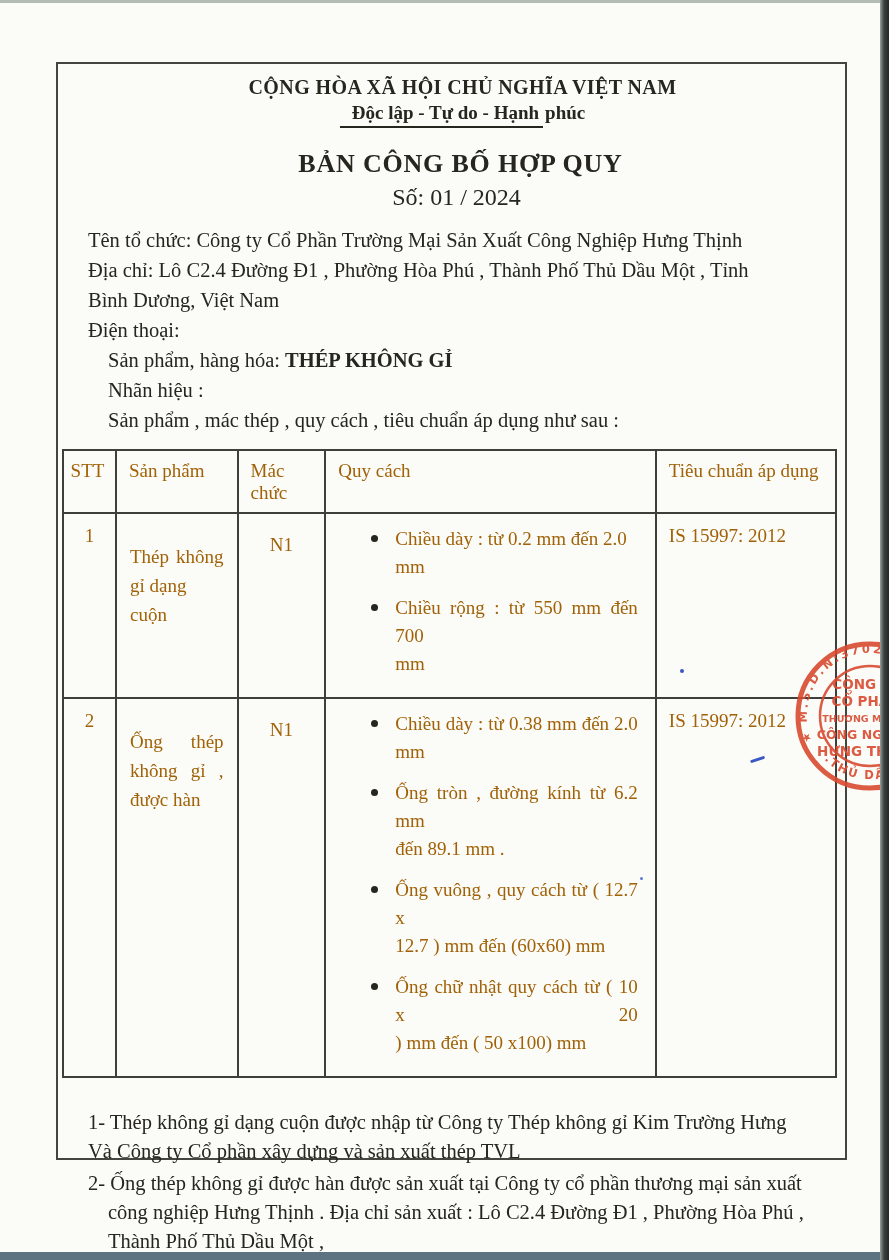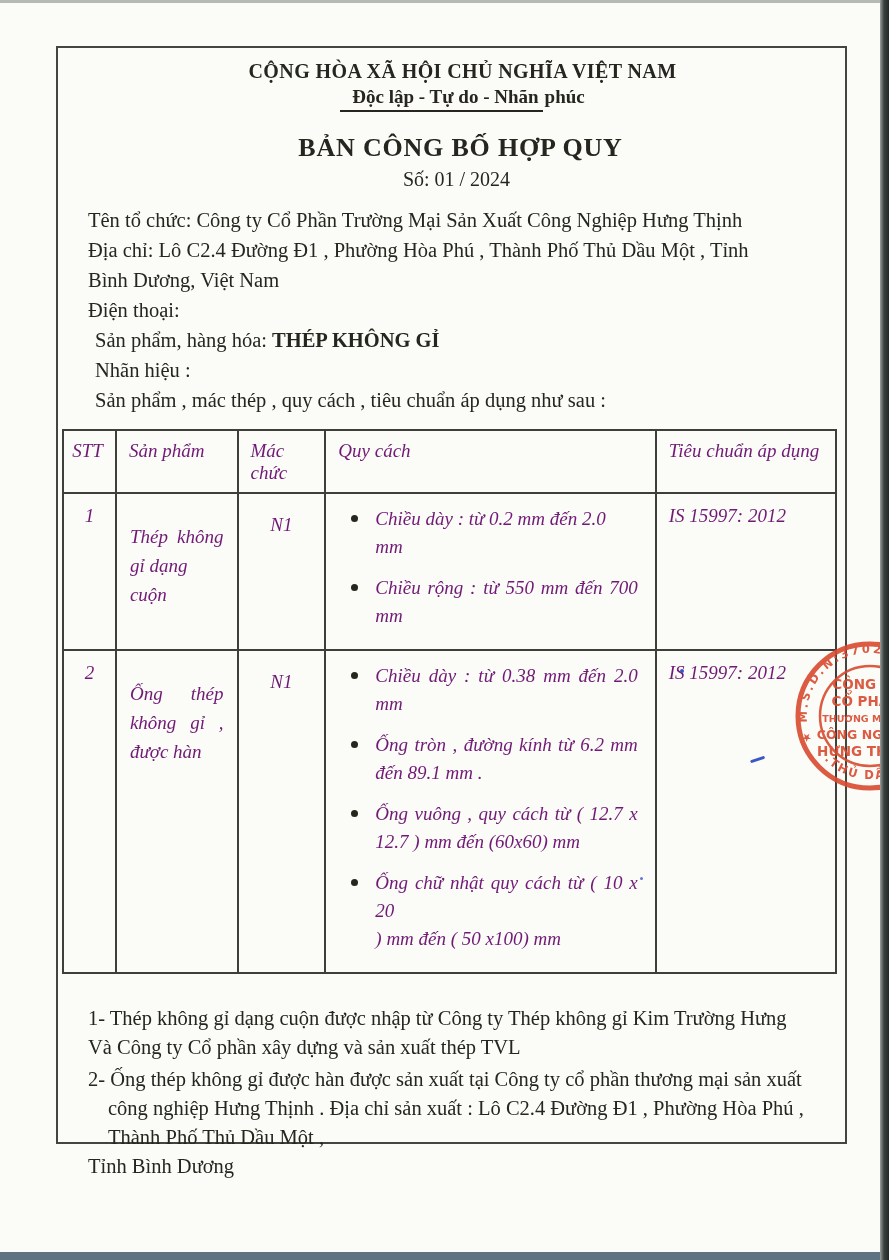--- a/index.html
+++ b/index.html
@@ -13,51 +13,51 @@
     position:relative; width:889px; height:1260px;
     background:#fbfbf8; overflow:hidden;
   }
   
   .top-line { position:absolute; top:0; left:0; width:100%; height:3px; background:#b4bab4; z-index:20; }
   .right-bar { position:absolute; top:0; right:0; width:9px; height:100%;
     background:linear-gradient(90deg,#9aa09b 0%,#39403d 45%,#232927 100%); z-index:30; }
   .bottom-bar { position:absolute; bottom:0; left:0; width:100%; height:8px; background:#5d7382; z-index:25; }
 
   .doc-box {
-    position:absolute; left:56px; top:46px; width:791px; height:1098px;
+    position:absolute; left:56px; top:62px; width:791px; height:1098px;
     border:2px solid #45453f; box-sizing:border-box; background:transparent; z-index:2;
   }
 
   .nat-header { text-align:center; margin:12px 0 0 22px; font-weight:bold; }
   .nh1 { font-size:20px; letter-spacing:.4px; }
   .nh2 { font-size:19px; margin-top:3px; }
   .nh2 .ul { display:inline-block; border-bottom:2px solid #26261f; padding:0 4px 2px 12px; }
   .nh2 .tail { padding-left:2px; }
 
   .doc-title { text-align:center; font-size:26px; font-weight:bold; letter-spacing:.8px; margin:21px 0 0 18px; }
-  .doc-number { text-align:center; font-size:20px; margin:5px 0 12px 10px; }
+  .doc-number { text-align:center; font-size:24px; margin:5px 0 12px 10px; }
 
   .info { margin:14px 24px 0 30px; font-size:20.5px; line-height:30px; }
   .info .ln { white-space:nowrap; }
-  .info .ind { margin-left:7px; }
+  .info .ind { margin-left:20px; }
   .info b { font-weight:bold; }
 
   .tbl { border-collapse:collapse; margin:14px 8px 0 4px; table-layout:fixed;
-         font-size:19px; color:#701a75;font-style:italic; }
+         font-size:19px; color:#a16207; }
   .tbl th, .tbl td { border:2px solid #3e3e3a; vertical-align:top; box-sizing:border-box; }
   .tbl th { font-weight:normal; text-align:left; padding:9px 8px 8px 12px; height:44px; }
   .tbl th.c-stt { text-align:center; padding-left:4px; }
   .col-stt { width:53px; } .col-sp { width:122px; } .col-mt { width:88px; }
   .col-qc { width:332px; } .col-tc { width:181px; }
   .r1 td { height:92px; } .r2 td { height:232px; }
   .c-stt-v { text-align:center; padding-top:11px; }
   .c-sp-v { padding:28px 13px; }
   .c-sp-v .ln { line-height:29px; }
   .c-mt-v { text-align:center; padding-top:20px; }
-  .c-qc-v { padding:11px 17px 6px 24px; }
+  .c-qc-v { padding:11px 17px 6px 44px; }
   .c-tc-v { padding:11px 8px 0 12px; }
   .jl { text-align:justify; text-align-last:justify; }
   .bullet { position:relative; padding-left:25px; margin-bottom:13px; }
   .bullet .dot { position:absolute; left:1px; top:10px; width:7px; height:7px; border-radius:50%; background:#26261f; }
   .bullet .ln { line-height:28px; }
 
   .notes { margin:30px 9px 0 30px; font-size:20.5px; line-height:29px; }
   .notes .ln { }
   .hang { margin-left:20px; }
   .note-gap { height:3px; }
@@ -74,21 +74,21 @@
 </head>
 <body>
 
 <div class="page">
   <div class="top-line"></div>
 
   <div class="doc-box">
 
     <div class="nat-header">
       <div class="nh1">CỘNG HÒA XÃ HỘI CHỦ NGHĨA VIỆT NAM</div>
-      <div class="nh2"><span class="ul">Độc lập - Tự do - Nhãn</span><span class="tail">phúc</span></div>
+      <div class="nh2"><span class="ul">Độc lập - Tự do - Hạnh</span><span class="tail">phúc</span></div>
     </div>
 
     <div class="doc-title">BẢN CÔNG BỐ HỢP QUY</div>
     <div class="doc-number">Số: 01 / 2024</div>
 
     <div class="info">
       <div class="ln">Tên tổ chức: Công ty Cổ Phần Trường Mại Sản Xuất Công Nghiệp Hưng Thịnh</div>
       <div class="ln">Địa chỉ: Lô C2.4 Đường Đ1 , Phường Hòa Phú , Thành Phố Thủ Dầu Một , Tỉnh</div>
       <div class="ln">Bình Dương, Việt Nam</div>
       <div class="ln">Điện thoại:</div>

